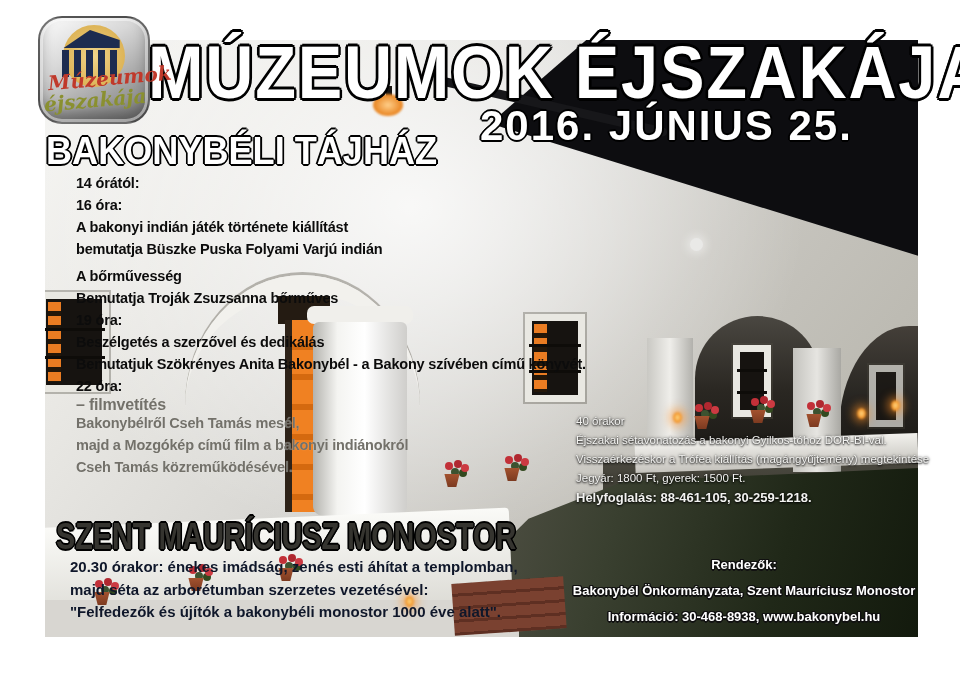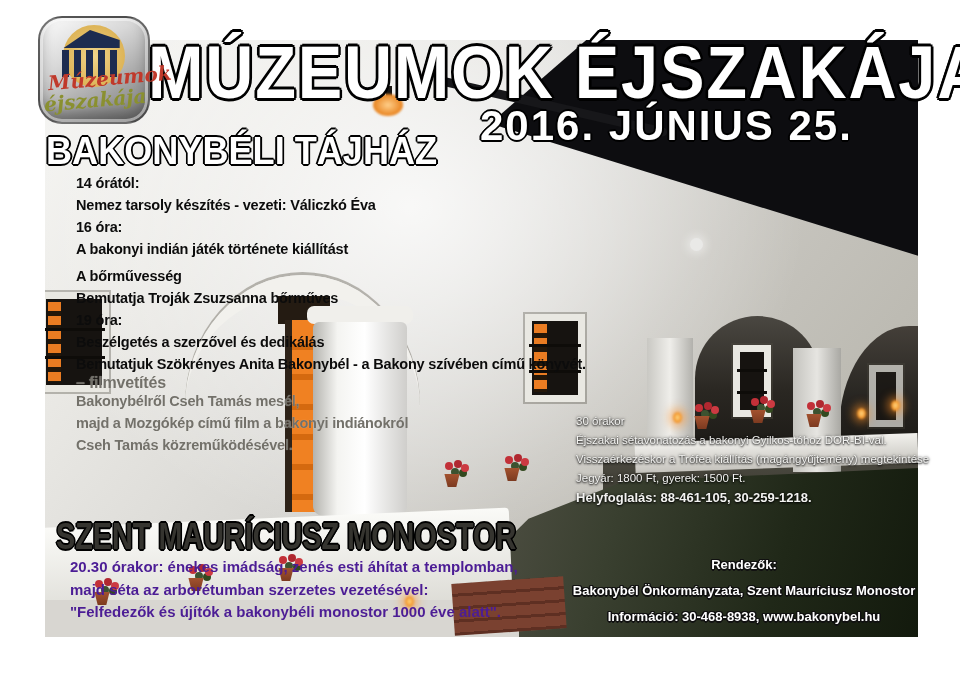--- a/index.html
+++ b/index.html
@@ -88,21 +88,21 @@
   #program .muted{color:#73716a;text-shadow:0 0 1px rgba(255,255,255,.4);}
   #program .small{font-size:16px;line-height:15px;}
   #train{left:576px;top:412px;width:345px;font-size:11.5px;font-weight:400;color:#f2f2f0;
         text-shadow:0 1px 2px rgba(0,0,0,.9),0 0 3px rgba(0,0,0,.7);}
   #train div{line-height:19px;white-space:nowrap;}
   #train .strong{font-weight:700;font-size:13px;}
   #monostor-heading{left:56px;top:516px;font-size:36px;font-weight:700;color:#35342f;
         transform:scaleX(.8);transform-origin:left top;white-space:nowrap;
         text-shadow:-2px 0 0 #000,2px 0 0 #000,0 -2px 0 #000,0 2px 0 #000,
         -1px -1px 0 #000,1px -1px 0 #000,-1px 1px 0 #000,1px 1px 0 #000;}
-  #monostor-lines{left:70px;top:556px;font-size:15px;font-weight:700;color:#4c1d95;}
+  #monostor-lines{left:70px;top:556px;font-size:15px;font-weight:700;color:#0f172a;}
   #monostor-lines div{line-height:22.5px;white-space:nowrap;}
   #footer{left:558px;top:552px;width:372px;text-align:center;font-size:13px;font-weight:700;}
   #footer div{line-height:26px;white-space:nowrap;}
 
   
   #logo{left:38px;top:16px;width:108px;height:104px;border-radius:24px;z-index:11;
         background:linear-gradient(150deg,#fdfdfd 0%,#d8d8d8 35%,#9a9a9a 75%,#7c7c7c 100%);
         border:2px solid rgba(45,45,45,.65);
         box-shadow:inset 0 0 0 3px rgba(255,255,255,.45),inset 0 -10px 14px rgba(0,0,0,.35);}
   .gold{position:absolute;left:23px;top:7px;width:62px;height:62px;border-radius:50%;
@@ -218,37 +218,38 @@
     <div class="lg2">éjszakája</div>
   </div>
 
   <div id="title" class="txt out3">MÚZEUMOK ÉJSZAKÁJA</div>
   <div id="date" class="txt out2">2016. JÚNIUS 25.</div>
   <div id="tajhaz-heading" class="txt out2">BAKONYBÉLI TÁJHÁZ</div>
 
   <div id="program" class="txt">
 
   <div>14 órától:</div>
-      <div>Nemez tarsoly készítés - vezeti: Váliczkó Éva</div>
       <div>16 óra:</div>
       <div>A bakonyi indián játék története kiállítást</div>
+      <div>bemutatja Büszke Puska Folyami Varjú indián</div>
       <div class="gap">A bőrművesség</div>
       <div>Bemutatja Troják Zsuzsanna bőrműves</div>
       <div>19 óra:</div>
       <div>Beszélgetés a szerzővel és dedikálás</div>
       <div>Bemutatjuk Szökrényes Anita Bakonybél - a Bakony szívében című könyvét.</div>
+      <div>22 óra:</div>
       <div class="muted small">– filmvetítés</div>
       <div class="muted">Bakonybélről Cseh Tamás mesél,</div>
       <div class="muted">majd a Mozgókép című film a bakonyi indiánokról</div>
       <div class="muted">Cseh Tamás közreműködésével.</div>
     </div>
 
   <div id="train" class="txt">
 
-  <div>30 órakor</div>
+  <div>40 órakor</div>
       <div>Éjszakai sétavonatozás a bakonyi Gyilkos-tóhoz DOR-BI-val.</div>
       <div>Visszaérkezéskor a Trófea kiállítás (magángyűjtemény) megtekintése</div>
       <div>Jegyár: 1800 Ft, gyerek: 1500 Ft.</div>
       <div class="strong">Helyfoglalás: 88-461-105, 30-259-1218.</div>
     </div>
 
   <div id="monostor-heading" class="txt">SZENT MAURÍCIUSZ MONOSTOR</div>
   <div id="monostor-lines" class="txt">
 
   <div>20.30 órakor: énekes imádság, zenés esti áhítat a templomban,</div>

